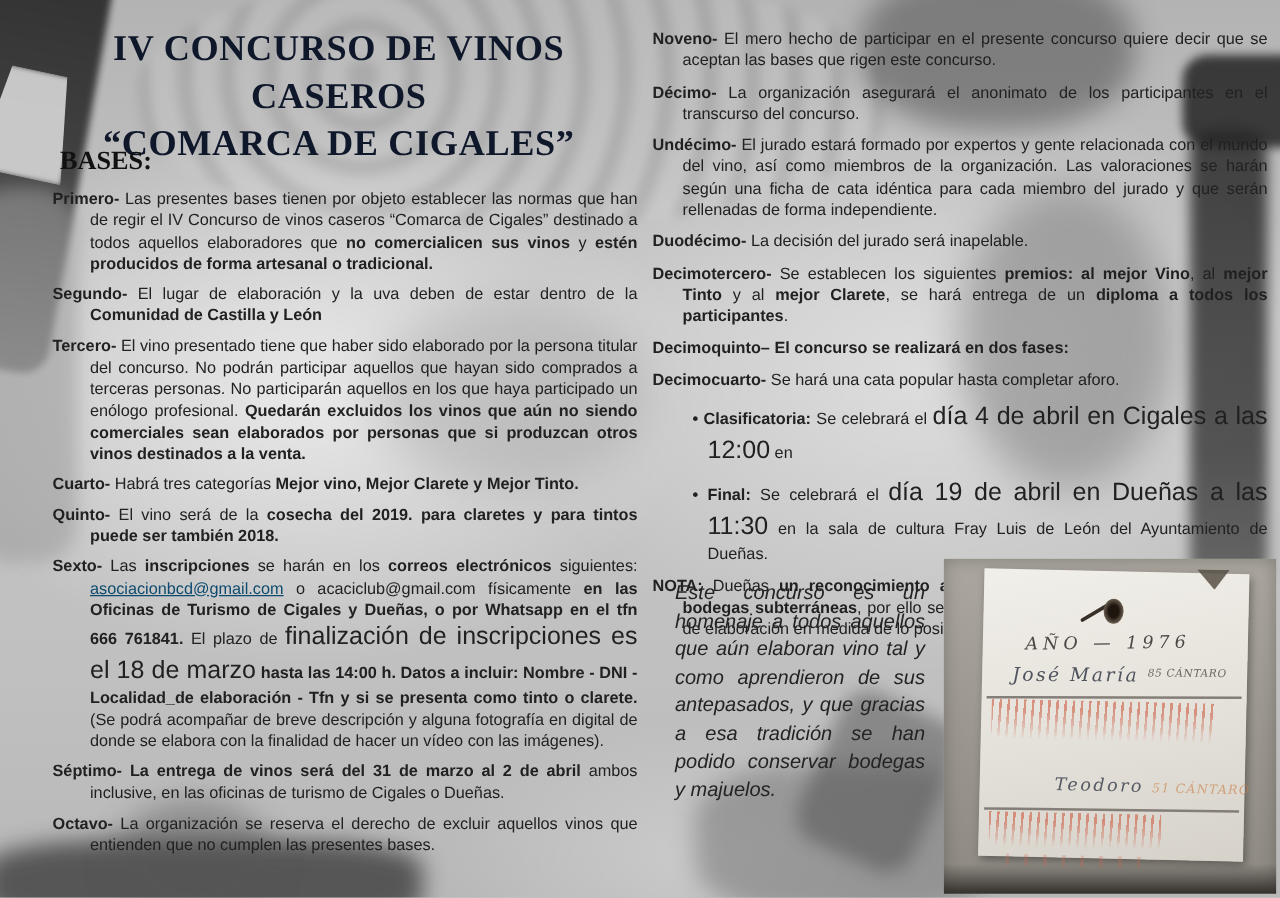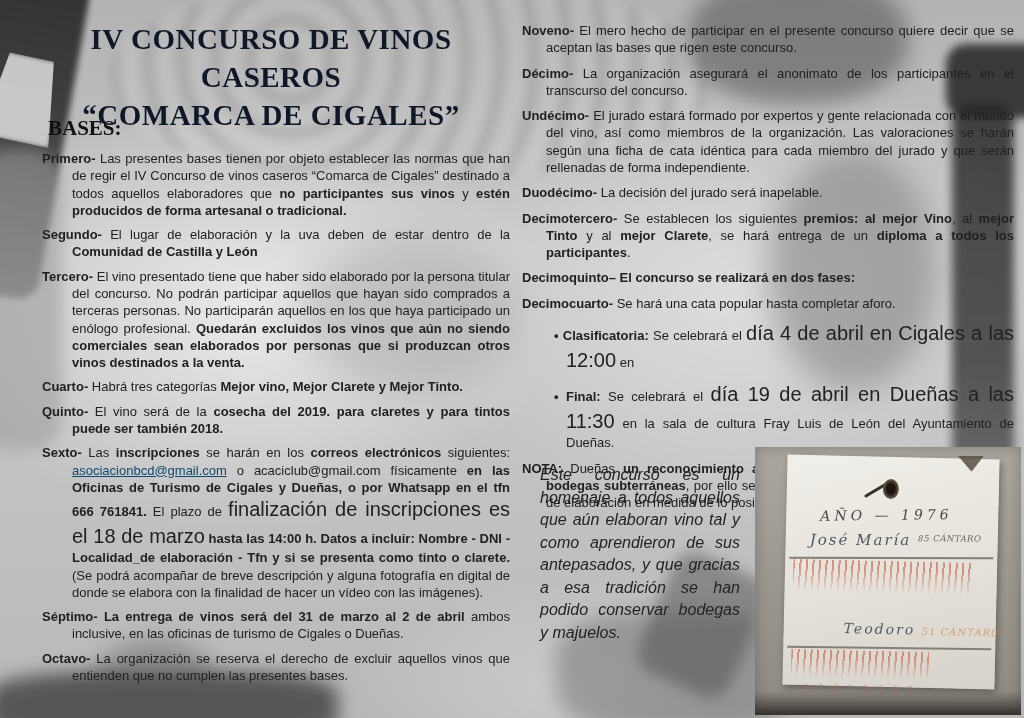--- a/index.html
+++ b/index.html
@@ -123,21 +123,21 @@
 </div>
 
 <div class="title-block">
   <div>IV CONCURSO DE VINOS CASEROS</div>
   <div>“COMARCA DE CIGALES”</div>
 </div>
 
 <div class="bases">BASES:</div>
 
 <div class="col col-left">
-    <div class="item"><span class="term">Primero- </span><span>Las presentes bases tienen por objeto establecer las normas que han de regir el IV Concurso de vinos caseros  “Comarca de Cigales” destinado a todos aquellos elaboradores que </span><span class="bold">no participantes sus vinos</span><span> y </span><span class="bold">estén producidos de forma artesanal o tradicional.</span></div>
+    <div class="item"><span class="term">Primero- </span><span>Las presentes bases tienen por objeto establecer las normas que han de regir el IV Concurso de vinos caseros  “Comarca de Cigales” destinado a todos aquellos elaboradores que </span><span class="bold">no comercialicen sus vinos</span><span> y </span><span class="bold">estén producidos de forma artesanal o tradicional.</span></div>
     <div class="item"><span class="term">Segundo- </span><span>El lugar de elaboración y la uva deben de estar dentro de la </span><span class="bold">Comunidad de Castilla y León</span></div>
     <div class="item"><span class="term">Tercero- </span><span>El vino presentado tiene que haber sido elaborado por la persona titular del concurso. No podrán participar aquellos que hayan sido comprados a terceras personas. No participarán aquellos en los que haya participado un enólogo profesional. </span><span class="bold">Quedarán excluidos los vinos que aún no siendo comerciales sean elaborados por personas que si produzcan otros vinos destinados a la venta.</span></div>
     <div class="item"><span class="term">Cuarto- </span><span>Habrá tres categorías </span><span class="bold">Mejor vino, Mejor Clarete y  Mejor Tinto.</span></div>
     <div class="item"><span class="term">Quinto- </span><span>El vino será de la </span><span class="bold">cosecha del 2019. para claretes y para tintos puede ser también 2018.</span></div>
     <div class="item"><span class="term">Sexto- </span><span>Las </span><span class="bold">inscripciones</span><span> se harán en los </span><span class="bold">correos electrónicos</span><span> siguientes: </span><a class="link" href="#">asociacionbcd@gmail.com</a><span> o acaciclub@gmail.com físicamente </span><span class="bold">en las Oficinas de Turismo de Cigales y Dueñas, o por Whatsapp en el tfn 666 761841.</span><span> El plazo de </span><span class="alt">finalización de inscripciones es el 18 de marzo</span><span> </span><span class="bold">hasta las 14:00 h. Datos a incluir: Nombre - DNI - Localidad_de elaboración - Tfn  y si se presenta como tinto o clarete.</span><span> (Se podrá acompañar de breve descripción y alguna fotografía en digital de donde se elabora con la finalidad de hacer un vídeo con las imágenes).</span></div>
     <div class="item"><span class="term">Séptimo- </span><span class="bold">La entrega de vinos será del 31 de marzo al 2 de abril</span><span> ambos inclusive, en las oficinas de turismo de Cigales o Dueñas.</span></div>
     <div class="item"><span class="term">Octavo- </span><span>La organización se reserva el derecho de excluir aquellos vinos que entienden que no cumplen las presentes bases.</span></div>
   </div>
 <div class="col col-right">
     <div class="item"><span class="term">Noveno- </span><span>El mero hecho de participar en el presente concurso quiere decir que se aceptan las bases que rigen este concurso.</span></div>

